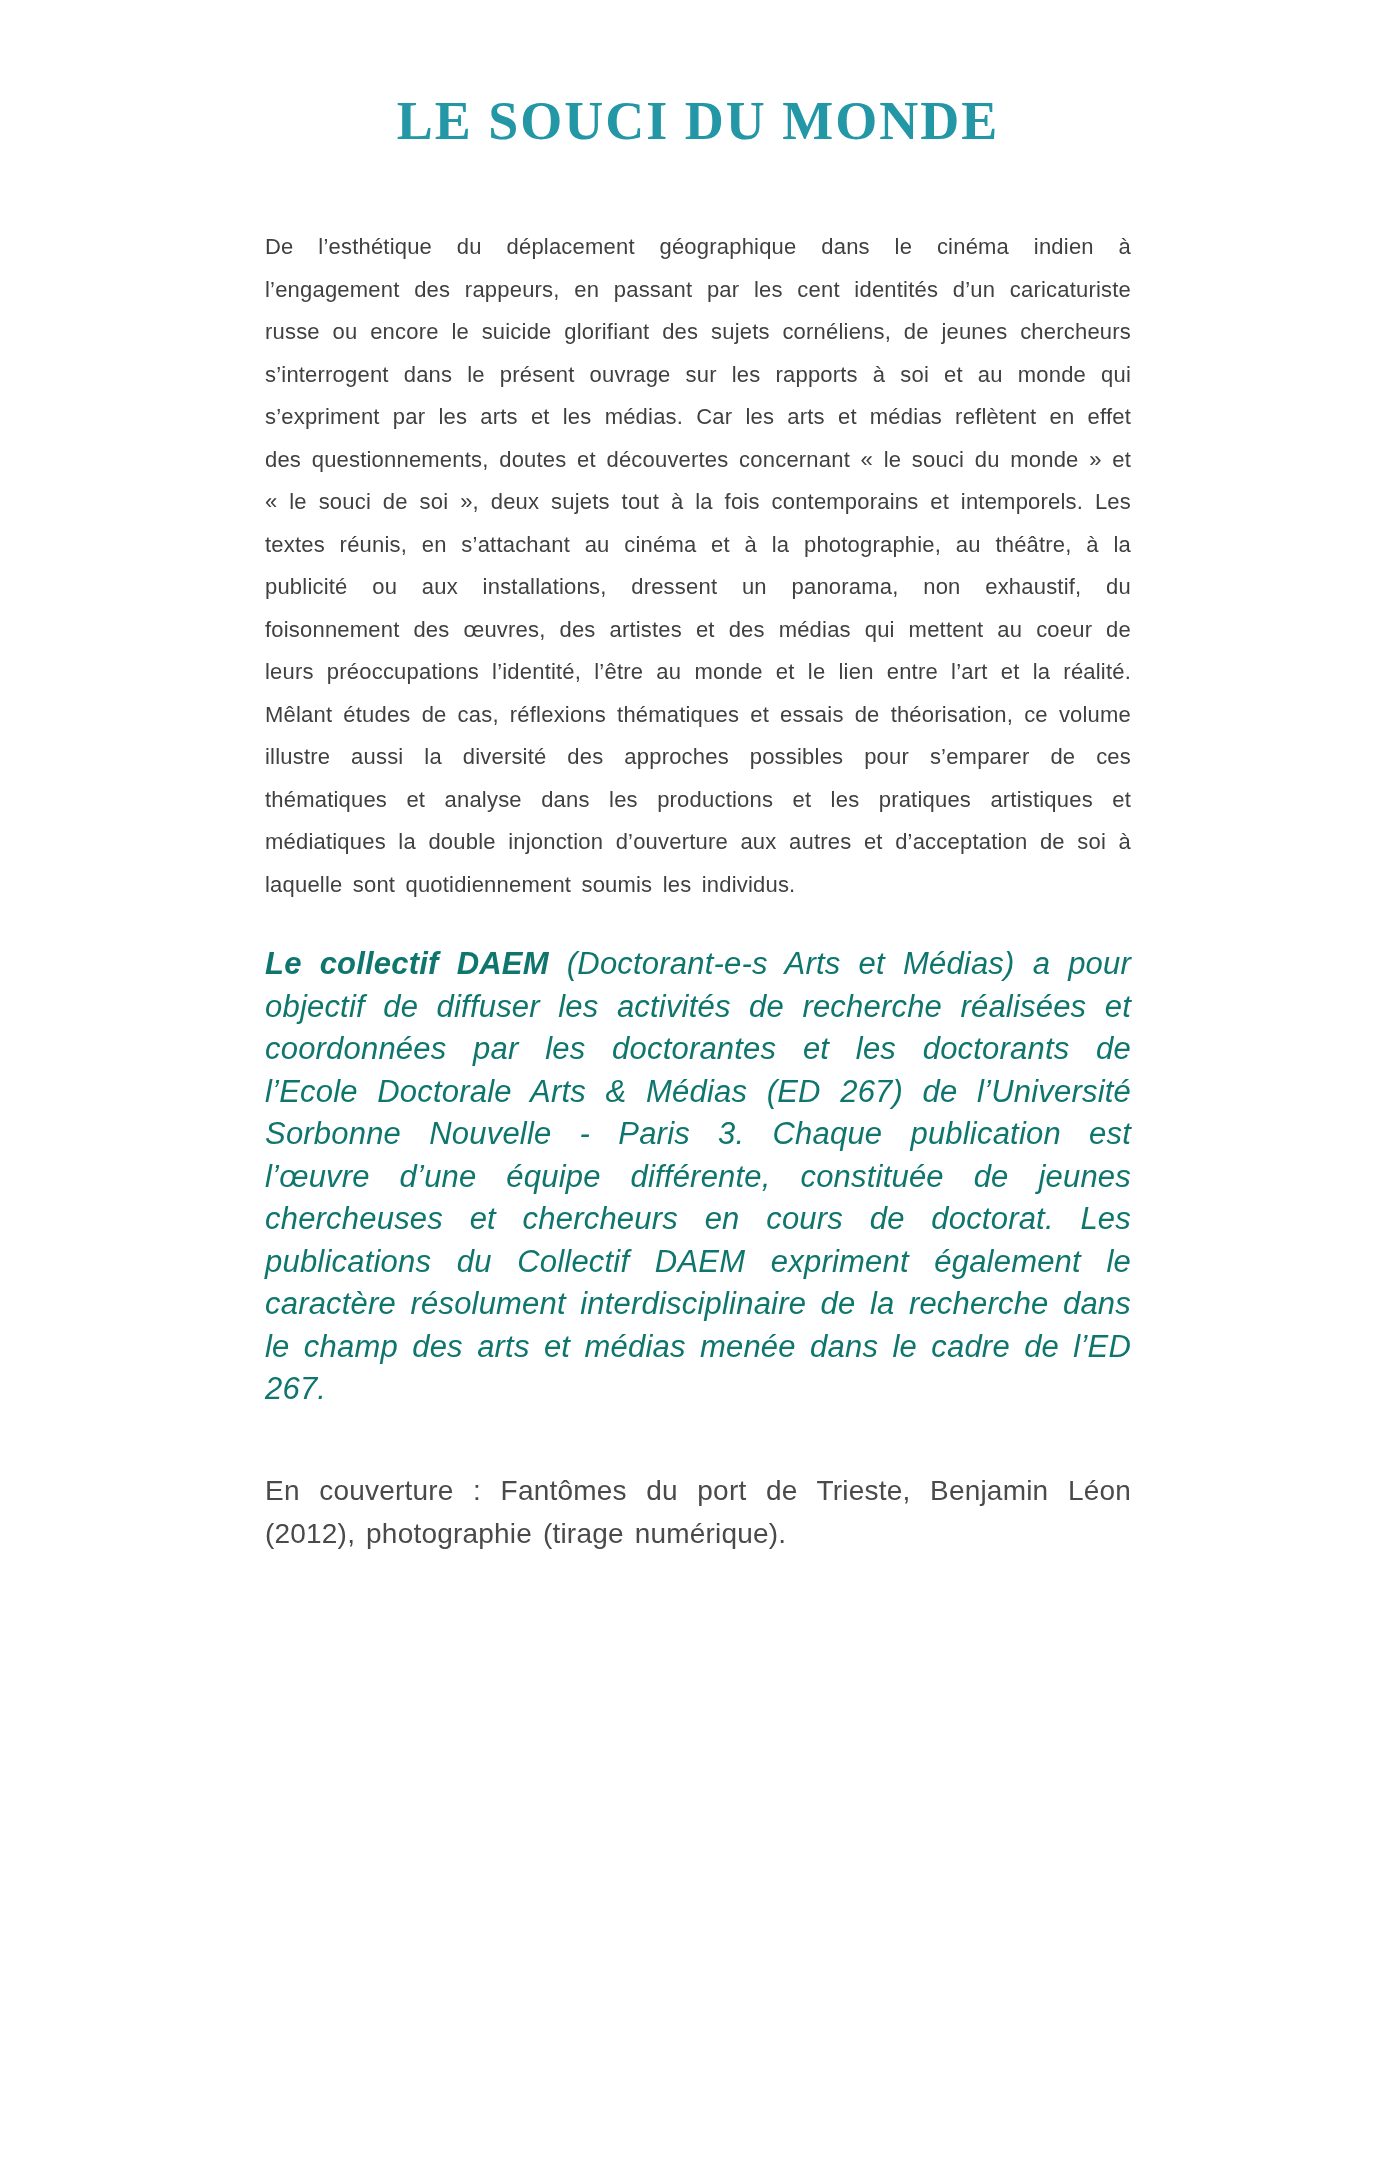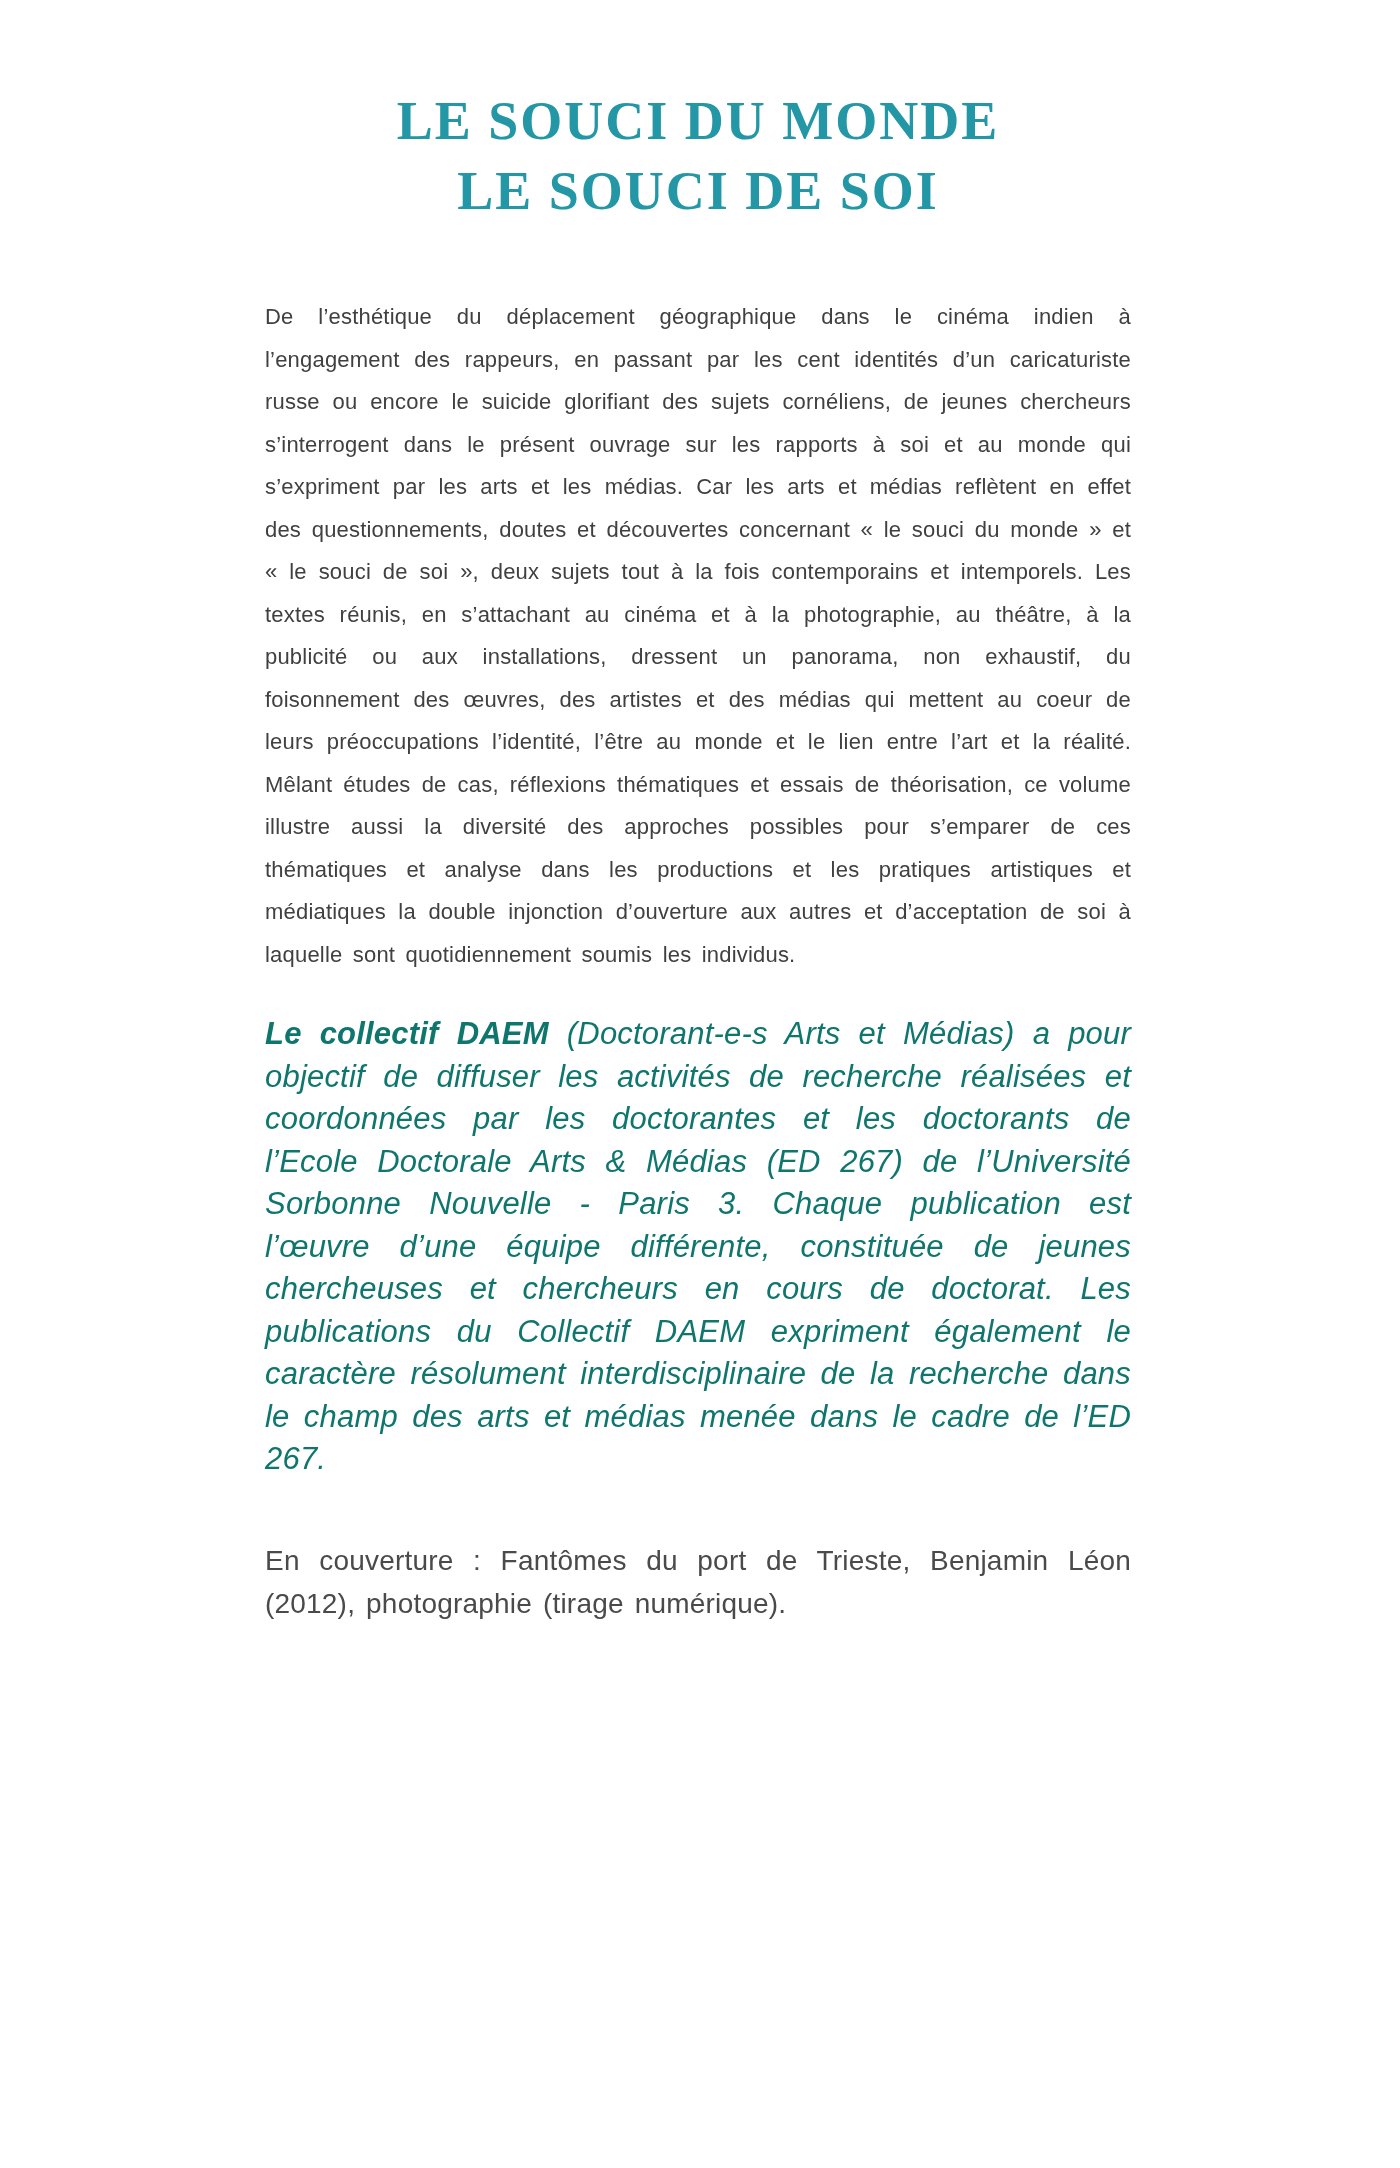--- a/index.html
+++ b/index.html
@@ -114,21 +114,20 @@
   }
   .bc-digits span { background: #ffffff; padding: 0 1px; line-height: 30px; }
 </style>
 </head>
 <body>
 
 <div class="page">
   <main class="content">
     <h1 class="title">
       <span class="t-line">LE SOUCI DU MONDE</span>
-      <span class="t-line">LE SOUCI DE SOI</span>
     </h1>
     <p class="synopsis">De l’esthétique du déplacement géographique dans le cinéma indien à l’engagement des rappeurs, en passant par les cent identités d’un caricaturiste russe ou encore le suicide glorifiant des sujets cornéliens, de jeunes chercheurs s’interrogent dans le présent ouvrage sur les rapports à soi et au monde qui s’expriment par les arts et les médias. Car les arts et médias reflètent en effet des questionnements, doutes et découvertes concernant « le souci du monde » et « le souci de soi », deux sujets tout à la fois contemporains et intemporels. Les textes réunis, en s’attachant au cinéma et à la photographie, au théâtre, à la publicité ou aux installations, dressent un panorama, non exhaustif, du foisonnement des œuvres, des artistes et des médias qui mettent au coeur de leurs préoccupations l’identité, l’être au monde et le lien entre l’art et la réalité. Mêlant études de cas, réflexions thématiques et essais de théorisation, ce volume illustre aussi la diversité des approches possibles pour s’emparer de ces thématiques et analyse dans les productions et les pratiques artistiques et médiatiques la double injonction d’ouverture aux autres et d’acceptation de soi à laquelle sont quotidiennement soumis les individus.</p>
     <p class="collective"><strong class="lead">Le collectif DAEM</strong><span> (Doctorant-e-s Arts et Médias) a pour objectif de diffuser les activités de recherche réalisées et coordonnées par les doctorantes et les doctorants de l’Ecole Doctorale Arts &amp; Médias (ED 267) de l’Université Sorbonne Nouvelle - Paris 3. Chaque publication est l’œuvre d’une équipe différente, constituée de jeunes chercheuses et chercheurs en cours de doctorat. Les publications du Collectif DAEM expriment également le caractère résolument interdisciplinaire de la recherche dans le champ des arts et médias menée dans le cadre de l’ED 267.</span></p>
     <p class="credit">En couverture : Fantômes du port de Trieste, Benjamin Léon (2012), photographie (tirage numérique).</p>
   </main>
 
   <div class="bottom-bar"></div>
   <div class="price">20 €</div>
   <div class="isbn">ISBN : 978-2-343-07538-9</div>
 

